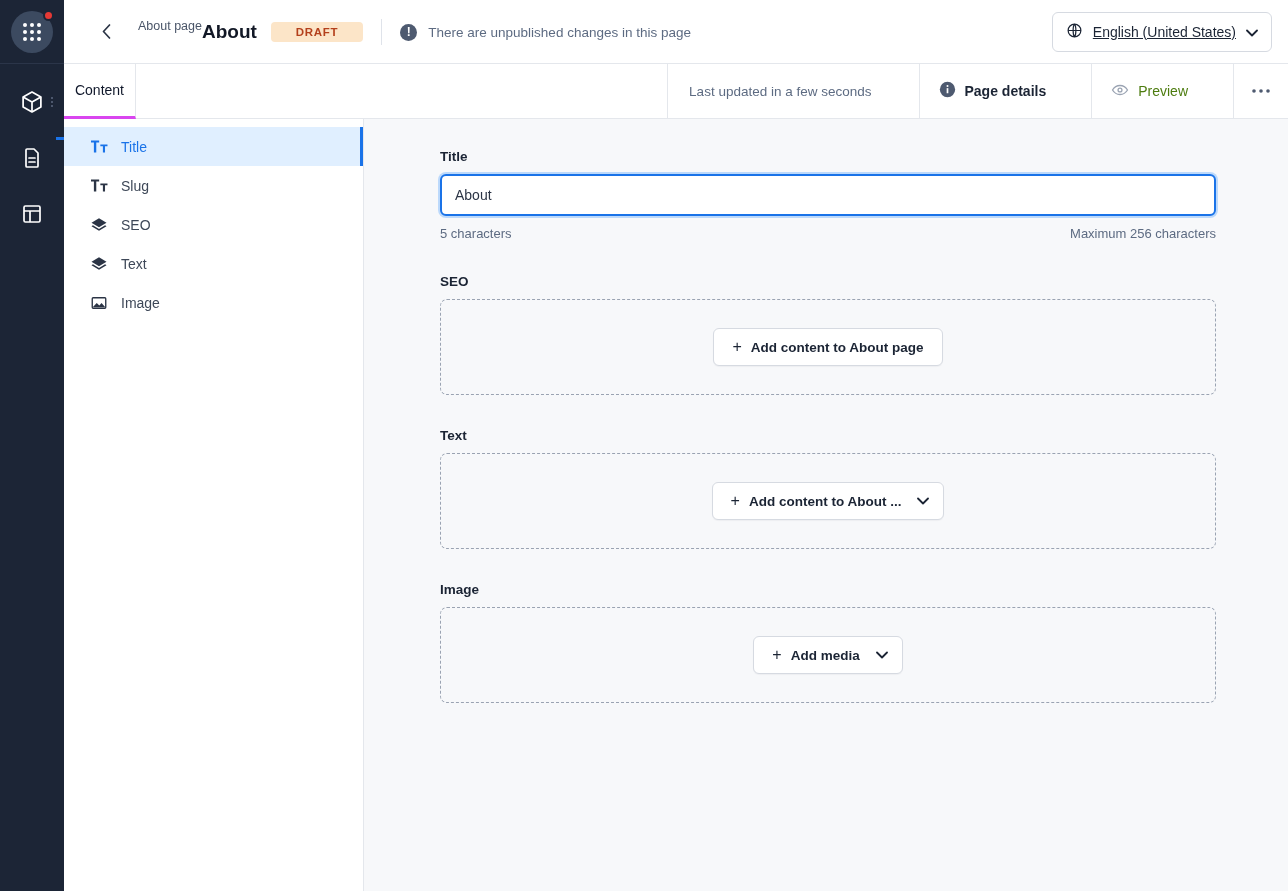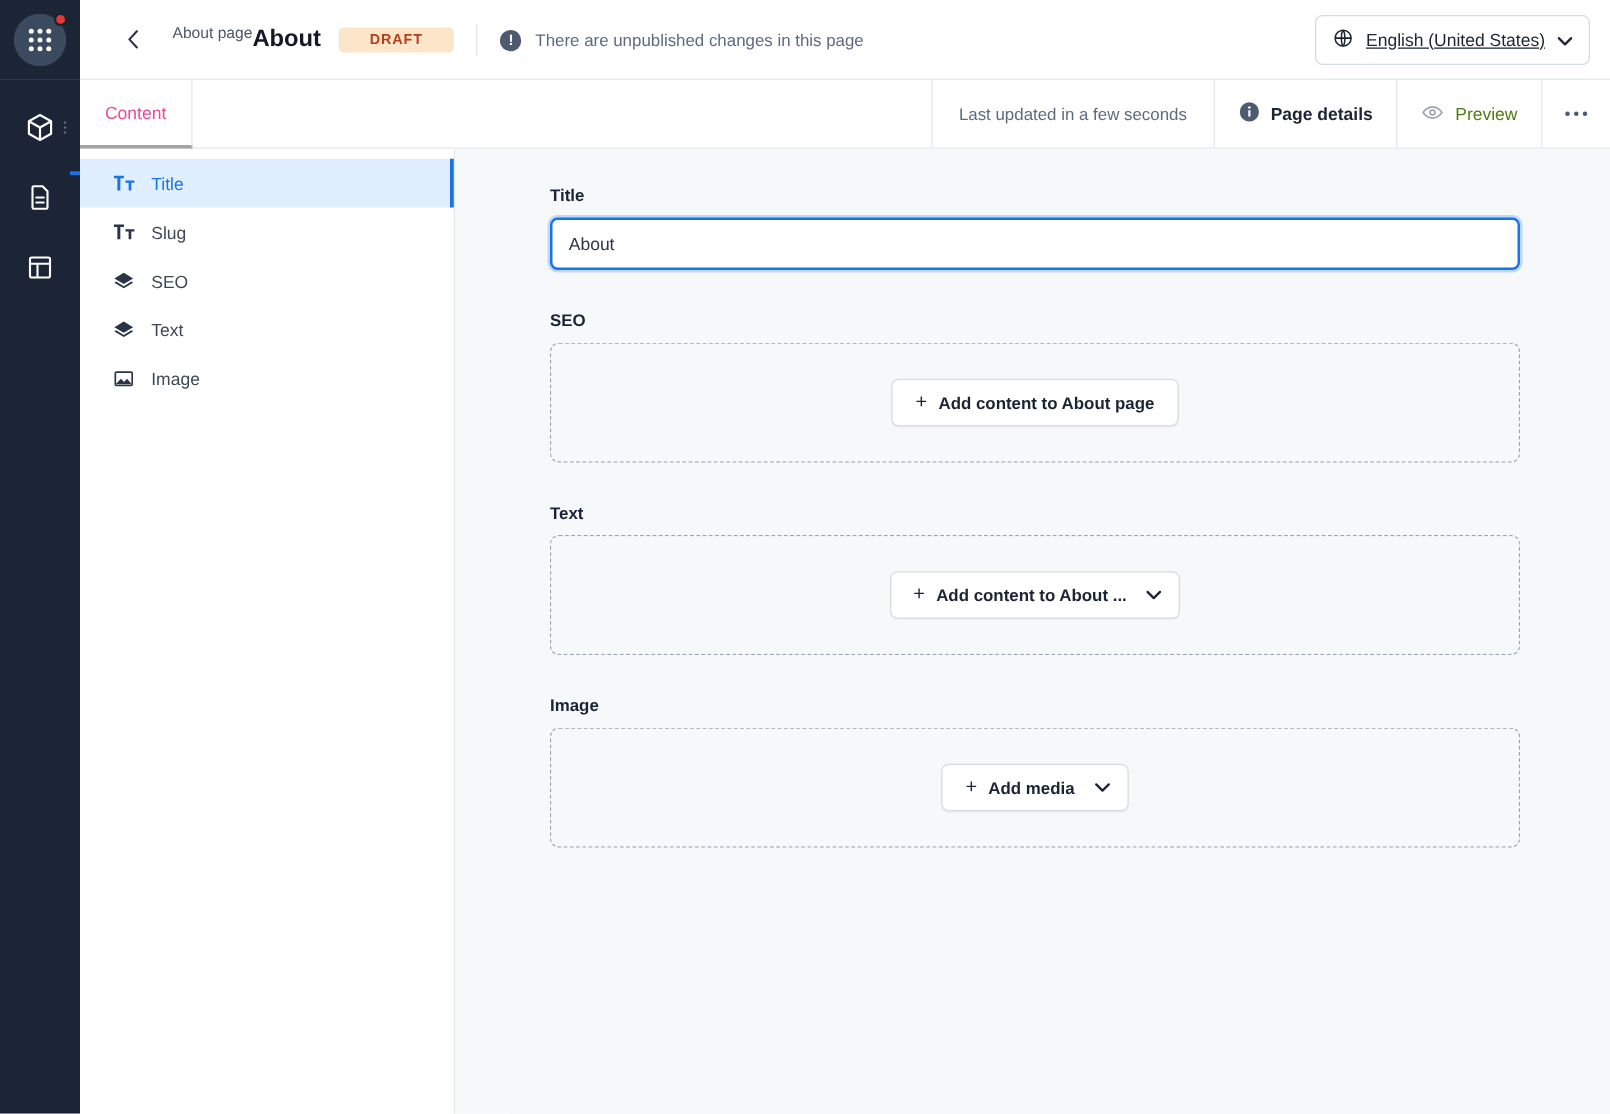--- a/index.html
+++ b/index.html
@@ -109,26 +109,26 @@
     width: 38px; border-left: 1px solid rgba(255,255,255,0.16);
   }
 
   
   .subbar {
     height: 55px; flex: 0 0 55px; background: #fff;
     border-bottom: 1px solid #e4e7ec;
     display: flex; align-items: stretch;
   }
   .tab {
-    width: 90px; display: flex; align-items: center; justify-content: center;
-    font-size: 14px; color: #ec4899; cursor: pointer;
-    border-bottom: 3px solid #a3a3a3; margin-bottom: -1px;
+    width: 72px; display: flex; align-items: center; justify-content: center;
+    font-size: 14px; color: #0f172a; cursor: pointer;
+    border-bottom: 3px solid #d946ef; margin-bottom: -1px;
     border-right: 1px solid #e4e7ec;
   }
-  .subbar-right { margin-left: auto; display: flex; align-items: stretch; }
+  .subbar-right { margin-left: auto; display: flex; align-items: stretch; gap: 26px; }
   .updated {
     display: flex; align-items: center; padding: 0 21px;
     font-size: 13.5px; color: #5d6b82;
     border-left: 1px solid #e4e7ec;
   }
   .sb-btn {
     display: flex; align-items: center; gap: 9px; padding: 0 19px;
     font-size: 14px; font-weight: bold; color: #1b2434;
     border-left: 1px solid #e4e7ec; cursor: pointer;
   }
@@ -377,20 +377,24 @@
           <span>Image</span>
         </div>
       </div>
 
       <div class="content">
         <div class="content-inner">
 
           <div class="field">
             <div class="flabel">Title</div>
             <div class="input focused">About</div>
+            <div class="helper">
+              <span>5 characters</span>
+              <span>Maximum 256 characters</span>
+            </div>
           </div>
 
 
           <div class="field">
             <div class="flabel">SEO</div>
             <div class="dropzone">
               <div class="dz-btn">
                 <span class="plus">+</span>
                 <span>Add content to About page</span>
               </div>

